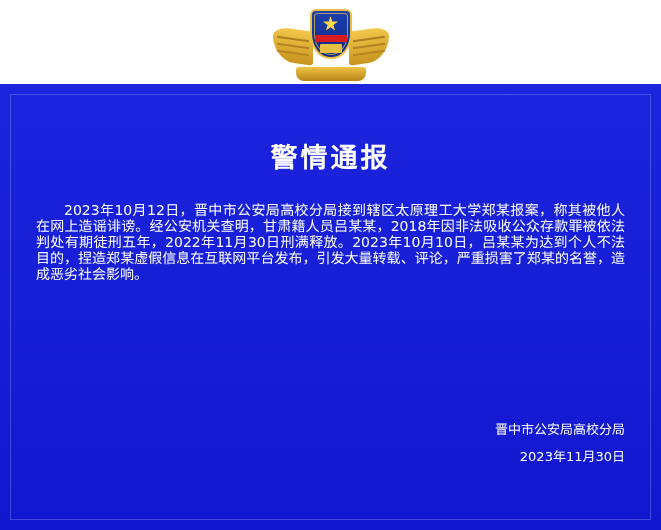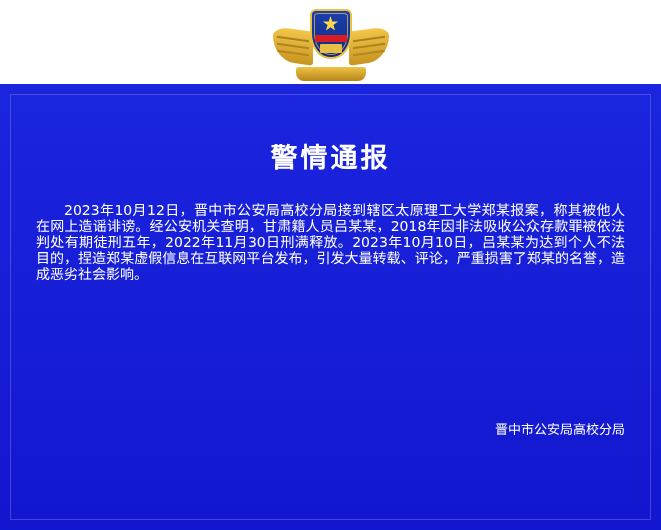--- a/index.html
+++ b/index.html
@@ -225,16 +225,17 @@
     <div class="panel-border"></div>
 
     <div class="notice-title">警情通报</div>
 
     <div class="notice-body">
       <p>2023年10月12日，晋中市公安局高校分局接到辖区太原理工大学郑某报案，称其被他人在网上造谣诽谤。经公安机关查明，甘肃籍人员吕某某，2018年因非法吸收公众存款罪被依法判处有期徒刑五年，2022年11月30日刑满释放。2023年10月10日，吕某某为达到个人不法目的，捏造郑某虚假信息在互联网平台发布，引发大量转载、评论，严重损害了郑某的名誉，造成恶劣社会影响。</p>
     </div>
 
     <div class="signature">
       <div>晋中市公安局高校分局</div>
+      <div>2023年11月30日</div>
     </div>
   </div>
 
 </div>
 
 </body></html>

